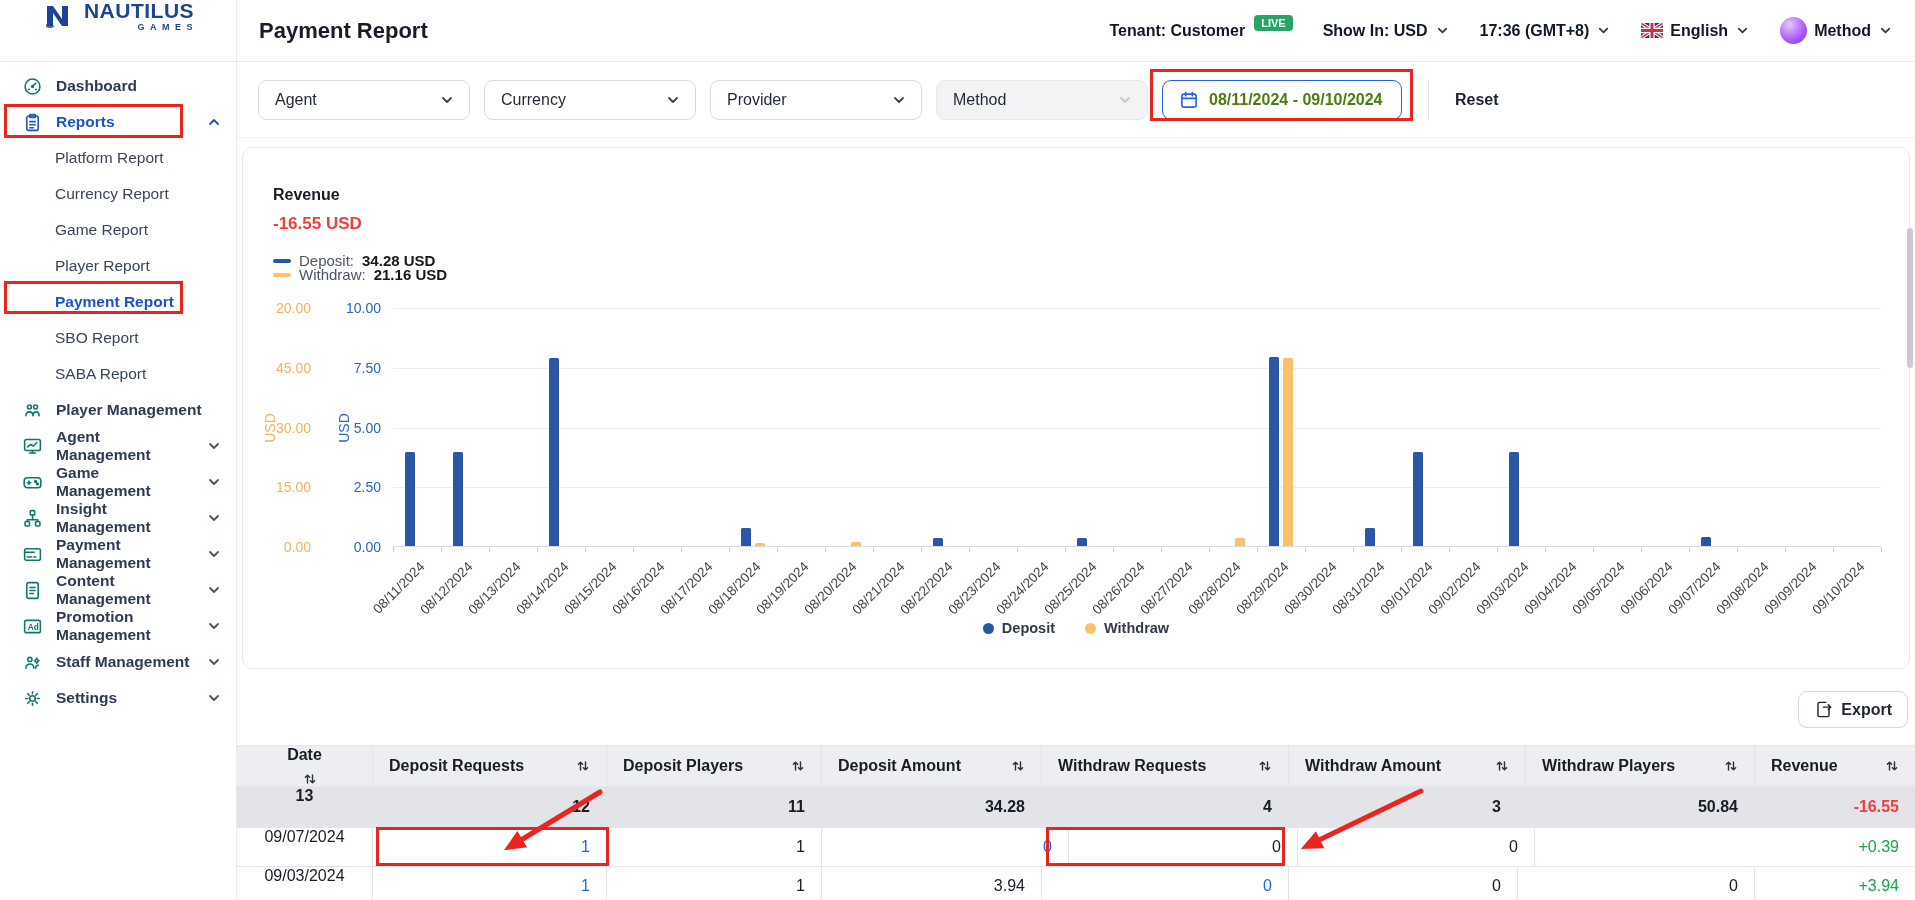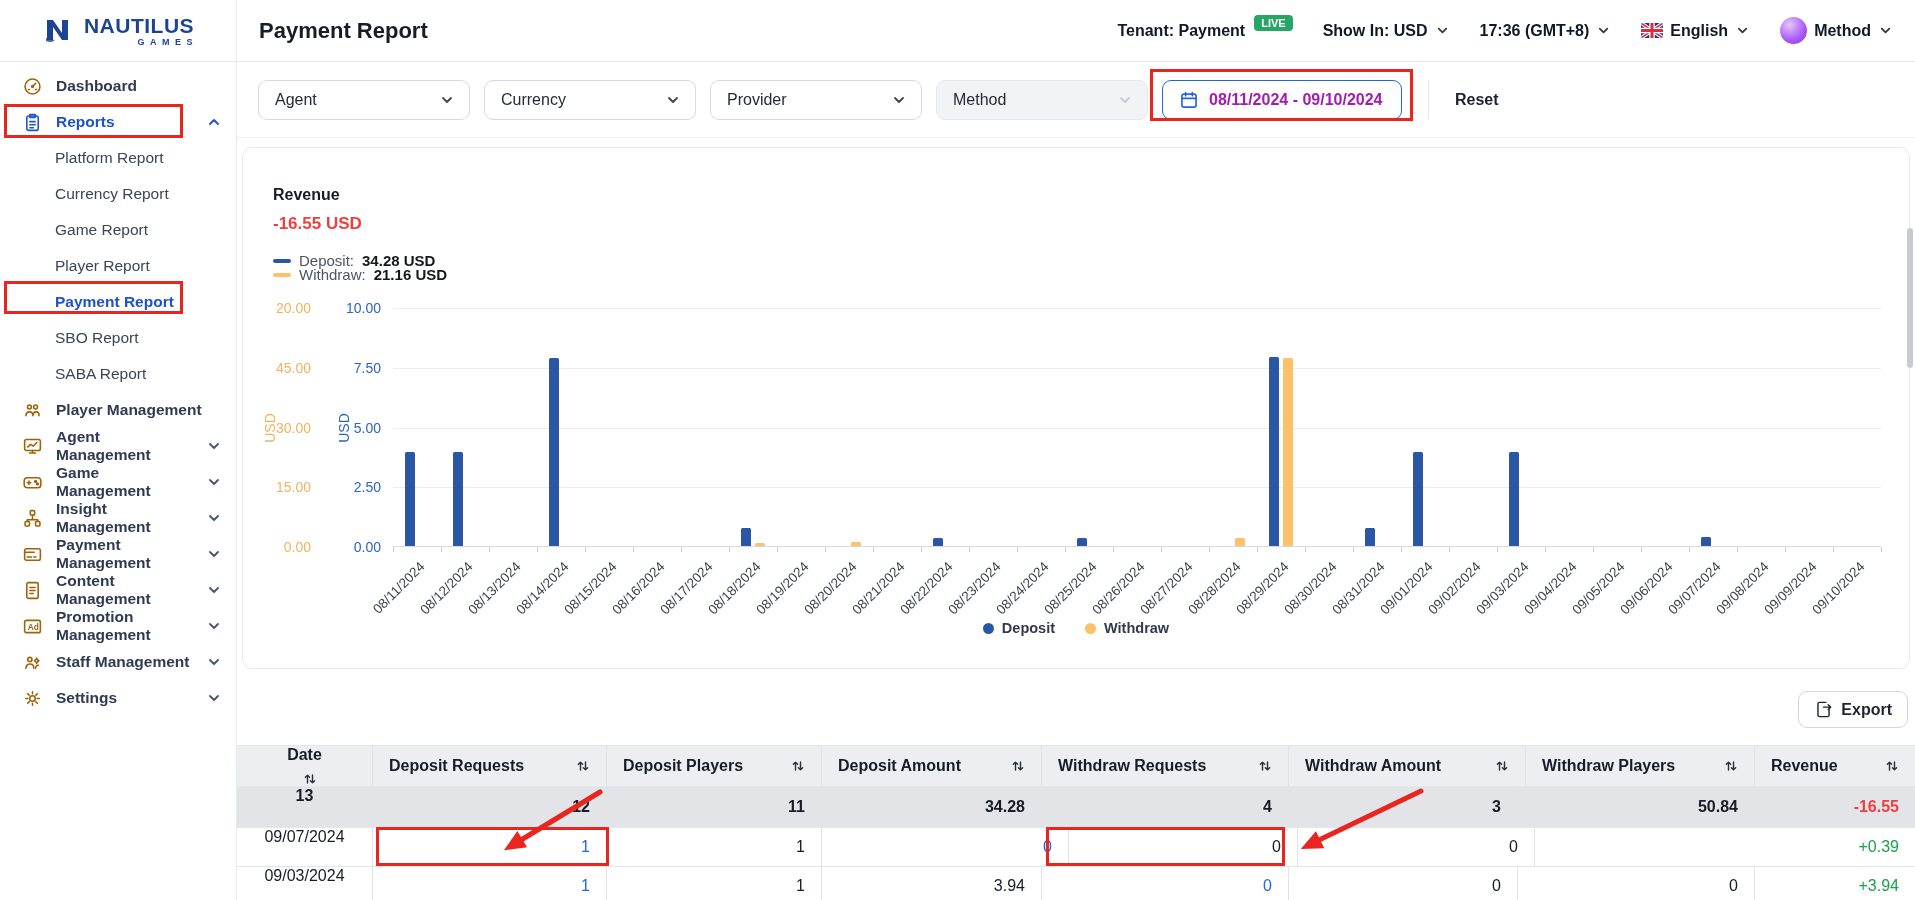--- a/index.html
+++ b/index.html
@@ -11,28 +11,28 @@
     --red:#f03e3e; --green:#18a34a; --anno:#e8251f;
     --badge:#27a567;
   }
   *{box-sizing:border-box; margin:0; padding:0;}
   html,body{width:1915px;height:900px;overflow:hidden;background:#fff;
     font-family:"Liberation Sans",sans-serif;color:var(--txt);}
   .app{position:relative;width:1915px;height:900px;}
 
   
   .sidebar{position:absolute;left:0;top:0;width:237px;height:900px;background:#fff;border-right:1px solid #e7eaee;}
-  .logo-area{height:62px;display:flex;align-items:center;justify-content:center;gap:8px;border-bottom:1px solid #e7eaee;}
+  .logo-area{height:62px;display:flex;align-items:flex-start;justify-content:center;gap:8px;border-bottom:1px solid #e7eaee;}
   .logo-text{display:flex;flex-direction:column;align-items:flex-end;line-height:1;}
   .logo-name{font-size:21px;font-weight:800;color:var(--navy);letter-spacing:.5px;}
   .logo-sub{font-size:9px;font-weight:700;color:var(--navy);letter-spacing:5.5px;margin-top:2px;margin-right:-4px;}
   .menu{padding-top:6px;}
   .side-item{height:36px;display:flex;align-items:center;gap:13px;padding:0 14px 0 21px;cursor:pointer;
     font-size:15.5px;font-weight:700;color:#2f3b52;}
-  .side-item .icn{width:22px;height:22px;display:flex;align-items:center;justify-content:center;color:#a16207;flex:0 0 22px;}
+  .side-item .icn{width:22px;height:22px;display:flex;align-items:center;justify-content:center;color:#0f766e;flex:0 0 22px;}
   .side-item.active,.side-item.active .icn{color:var(--side-active);}
   .side-item .lbl{flex:1;}
   .side-item .chev{color:#49536a;display:flex;}
   .side-item.active .chev{color:var(--side-active);}
   .side-sub{height:36px;display:flex;align-items:center;padding-left:55px;font-size:15.5px;font-weight:500;color:#3a4556;cursor:pointer;}
   .side-sub.active{color:var(--side-active);font-weight:700;}
 
   
   .main{position:absolute;left:237px;top:0;right:0;bottom:0;}
   .topbar{position:absolute;left:0;top:0;right:0;height:62px;display:flex;align-items:center;border-bottom:1px solid #e7eaee;background:#fff;padding:0 22px;}
@@ -46,21 +46,21 @@
   .flag{border-radius:2px;overflow:hidden;display:flex;}
 
   
   .filterbar{position:absolute;left:0;top:62px;right:0;height:76px;background:#fff;border-bottom:1px solid #eef0f3;
     display:flex;align-items:center;padding-left:21px;gap:14px;}
   .chip{height:40px;border:1px solid #d6dade;border-radius:9px;background:#fff;display:flex;align-items:center;
     justify-content:space-between;padding:0 14px 0 16px;font-size:16px;color:#242b38;cursor:pointer;width:212px;}
   .chip .chev{color:#3c4452;display:flex;}
   .chip.disabled{background:#f2f3f5;border-color:#e6e8ec;cursor:default;}
   .chip.disabled .chev{color:#c4c9d1;}
-  .chip.date{width:240px;border:1.5px solid var(--accent);color:#a21caf;font-weight:600;justify-content:flex-start;gap:10px;}
+  .chip.date{width:240px;border:1.5px solid var(--accent);color:#4d7c0f;font-weight:600;justify-content:flex-start;gap:10px;}
   .vdiv{width:1px;height:40px;background:#e6e9ed;margin-left:12px;}
   .reset-btn{font-size:16px;font-weight:700;color:#1b2230;cursor:pointer;margin-left:12px;}
 
   
   .card{position:absolute;left:5px;top:147px;width:1668px;height:522px;border:1px solid #e7eaee;border-radius:10px;background:#fff;}
   .rev-title{position:absolute;left:30px;top:38px;font-size:16px;font-weight:700;}
   .rev-value{position:absolute;left:30px;top:66px;font-size:17px;font-weight:700;color:var(--red);}
   .sum-line{position:absolute;left:30px;display:flex;align-items:center;gap:8px;font-size:15px;color:#4b5565;}
   .sum-dash{width:18px;height:4px;border-radius:2px;}
   .sum-line b{color:#14181f;font-weight:700;}
@@ -285,21 +285,21 @@
         </div>
       </div>
   </div>
 
   <div class="main">
 
     <div class="topbar">
       <div class="page-title">Payment Report</div>
       <div class="top-right">
         <div class="top-item">
-          <span>Tenant: Payment</span>
+          <span>Tenant: Customer</span>
           <span class="badge-live">LIVE</span>
         </div>
         <div class="top-item">
           <span>Show In: USD</span>
           <span class="chev-dark">
               <svg width="15" height="15" viewBox="0 0 16 16" fill="none" stroke="currentColor" stroke-width="1.9" stroke-linecap="round" stroke-linejoin="round">
                 <path d="M4 6 8 10 12 6"></path>
               </svg>
             </span>
         </div>

